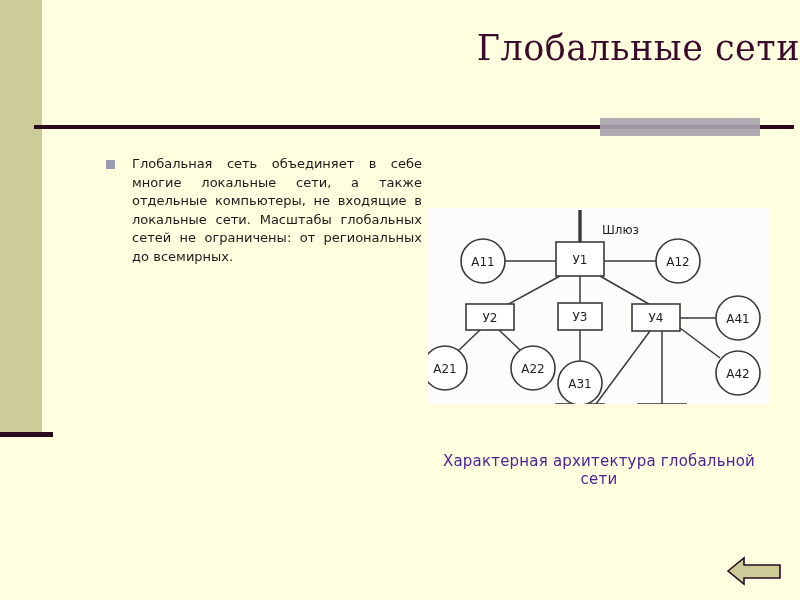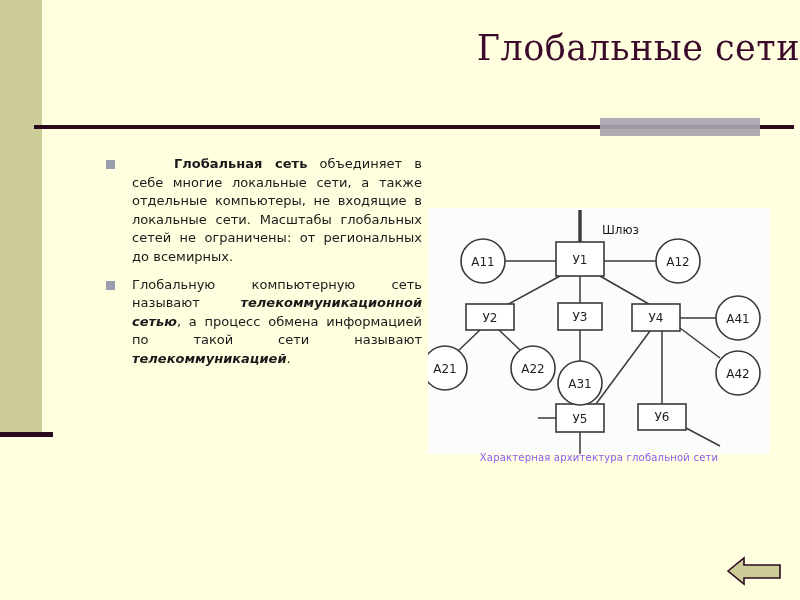--- a/index.html
+++ b/index.html
@@ -97,43 +97,43 @@
     background: #9A9CB0;
   }
   .bullet-text {
     font-size: 13px;
     line-height: 18.6px;
     color: #1A1A1A;
     text-align: justify;
     text-justify: inter-word;
     word-spacing: 0.2px;
   }
-  .bullet-text b { font-weight: bold; margin-left: 42px; }
+  .bullet-text b { font-weight: normal; }
   .bullet-text i { font-style: italic; }
   .bullet-text .bi { font-weight: bold; font-style: italic; }
 
   
   .figure {
     position: absolute;
     left: 428px;
     top: 208px;
     width: 342px;
-    height: 246px;
+    height: 196px;
     background: #FCFCFA;
     overflow: hidden;
   }
   .figure svg { display: block; }
   .fig-caption {
     position: absolute;
     left: 428px;
     top: 452px;
     width: 342px;
     text-align: center;
-    font-size: 10px;
-    color: #8b5cf6;
+    font-size: 15px;
+    color: #4c1d95;
     letter-spacing: 0.2px;
   }
 
   
   .nav-arrow {
     position: absolute;
     left: 726px;
     top: 555px;
     width: 56px;
     height: 32px;
@@ -148,24 +148,20 @@
 <div class="title">Глобальные сети</div>
 
 <div class="header-rule"></div>
 <div class="header-accent"></div>
 <div class="header-accent-top"></div>
 
 <div class="content">
   <div class="bullet-row">
     <span class="bullet-marker"></span>
     <div class="bullet-text"><b>Глобальная сеть</b><span> объединяет в себе многие локальные сети, а также отдельные компьютеры, не входящие в локальные сети. Масштабы глобальных сетей не ограничены: от региональных до всемирных.</span></div>
-  </div>
-  <div class="bullet-row">
-    <span class="bullet-marker"></span>
-    <div class="bullet-text"><span>Глобальную компьютерную сеть называют </span><span class="bi">телекоммуникационной сетью</span><span>, а процесс обмена информацией по такой сети называют </span><span class="bi">телекоммуникацией</span><span>.</span></div>
   </div>
 </div>
 
 <div class="figure">
   <svg width="342" height="270" viewBox="0 0 342 270">
     <g stroke="#3A3A3A" stroke-width="1.5" fill="none">
 
       <line x1="152" y1="2" x2="152" y2="52" stroke-width="3.4"></line>
 
       <line x1="77" y1="53" x2="128" y2="53"></line>

